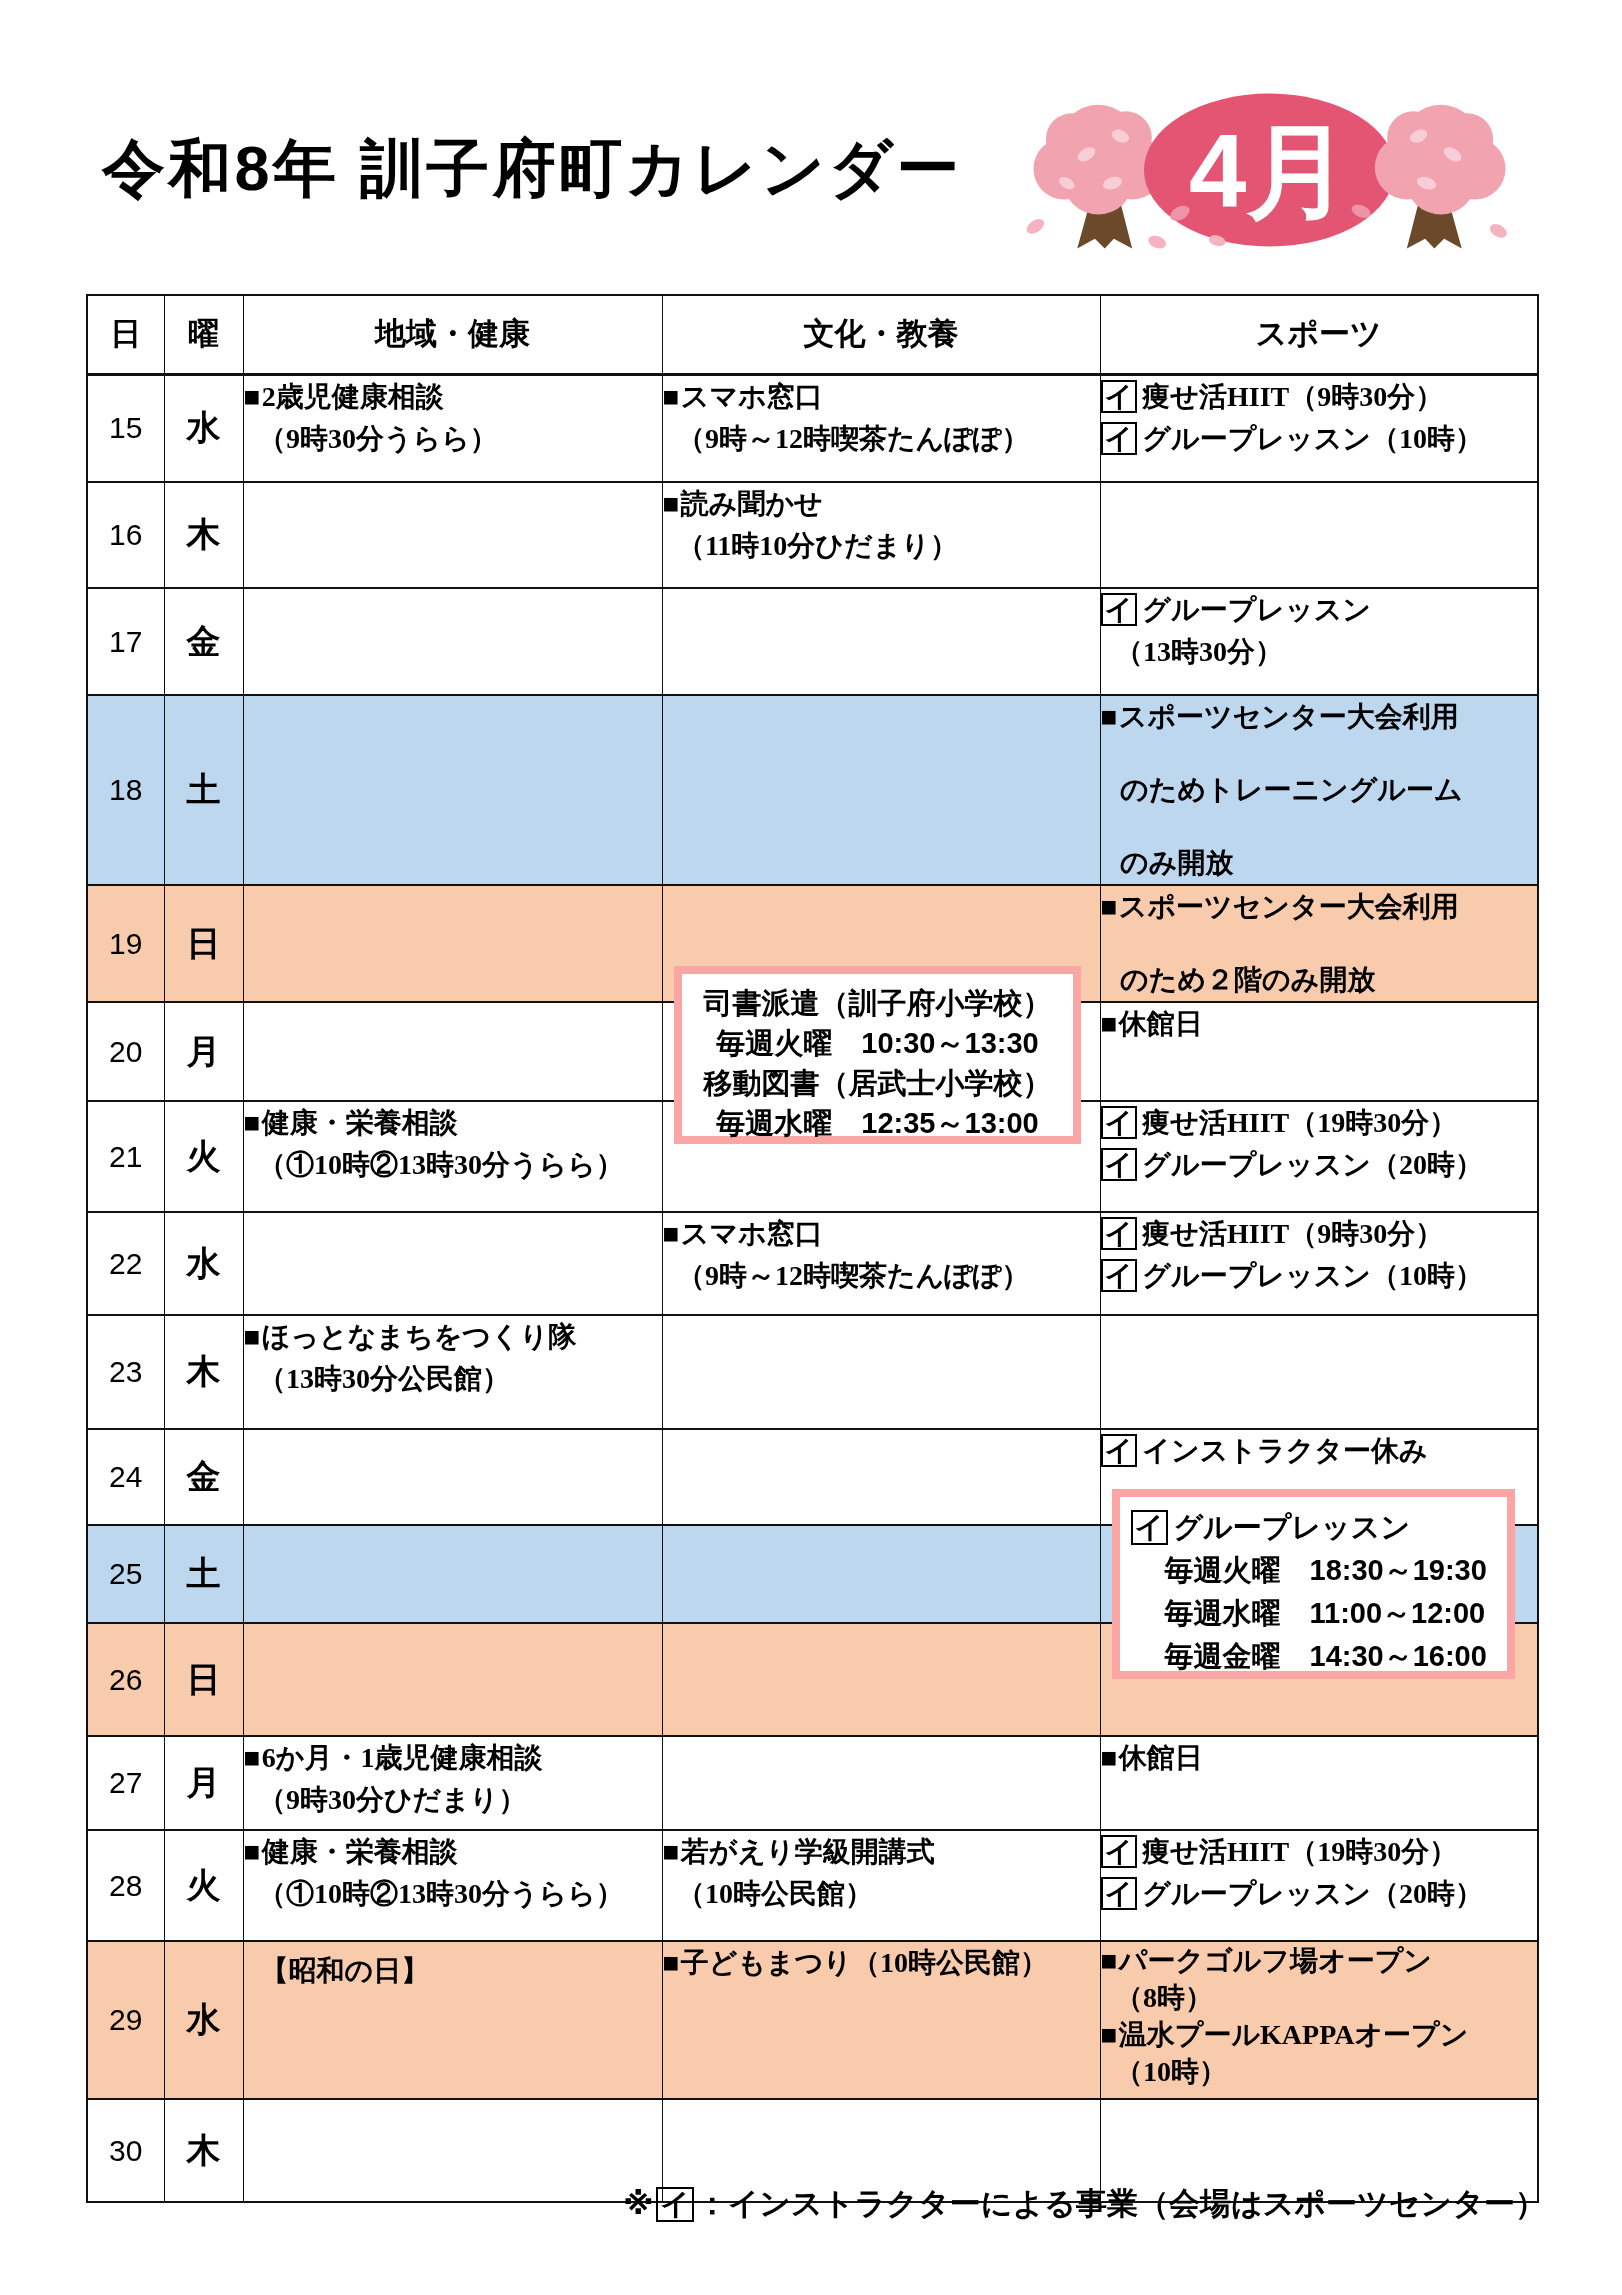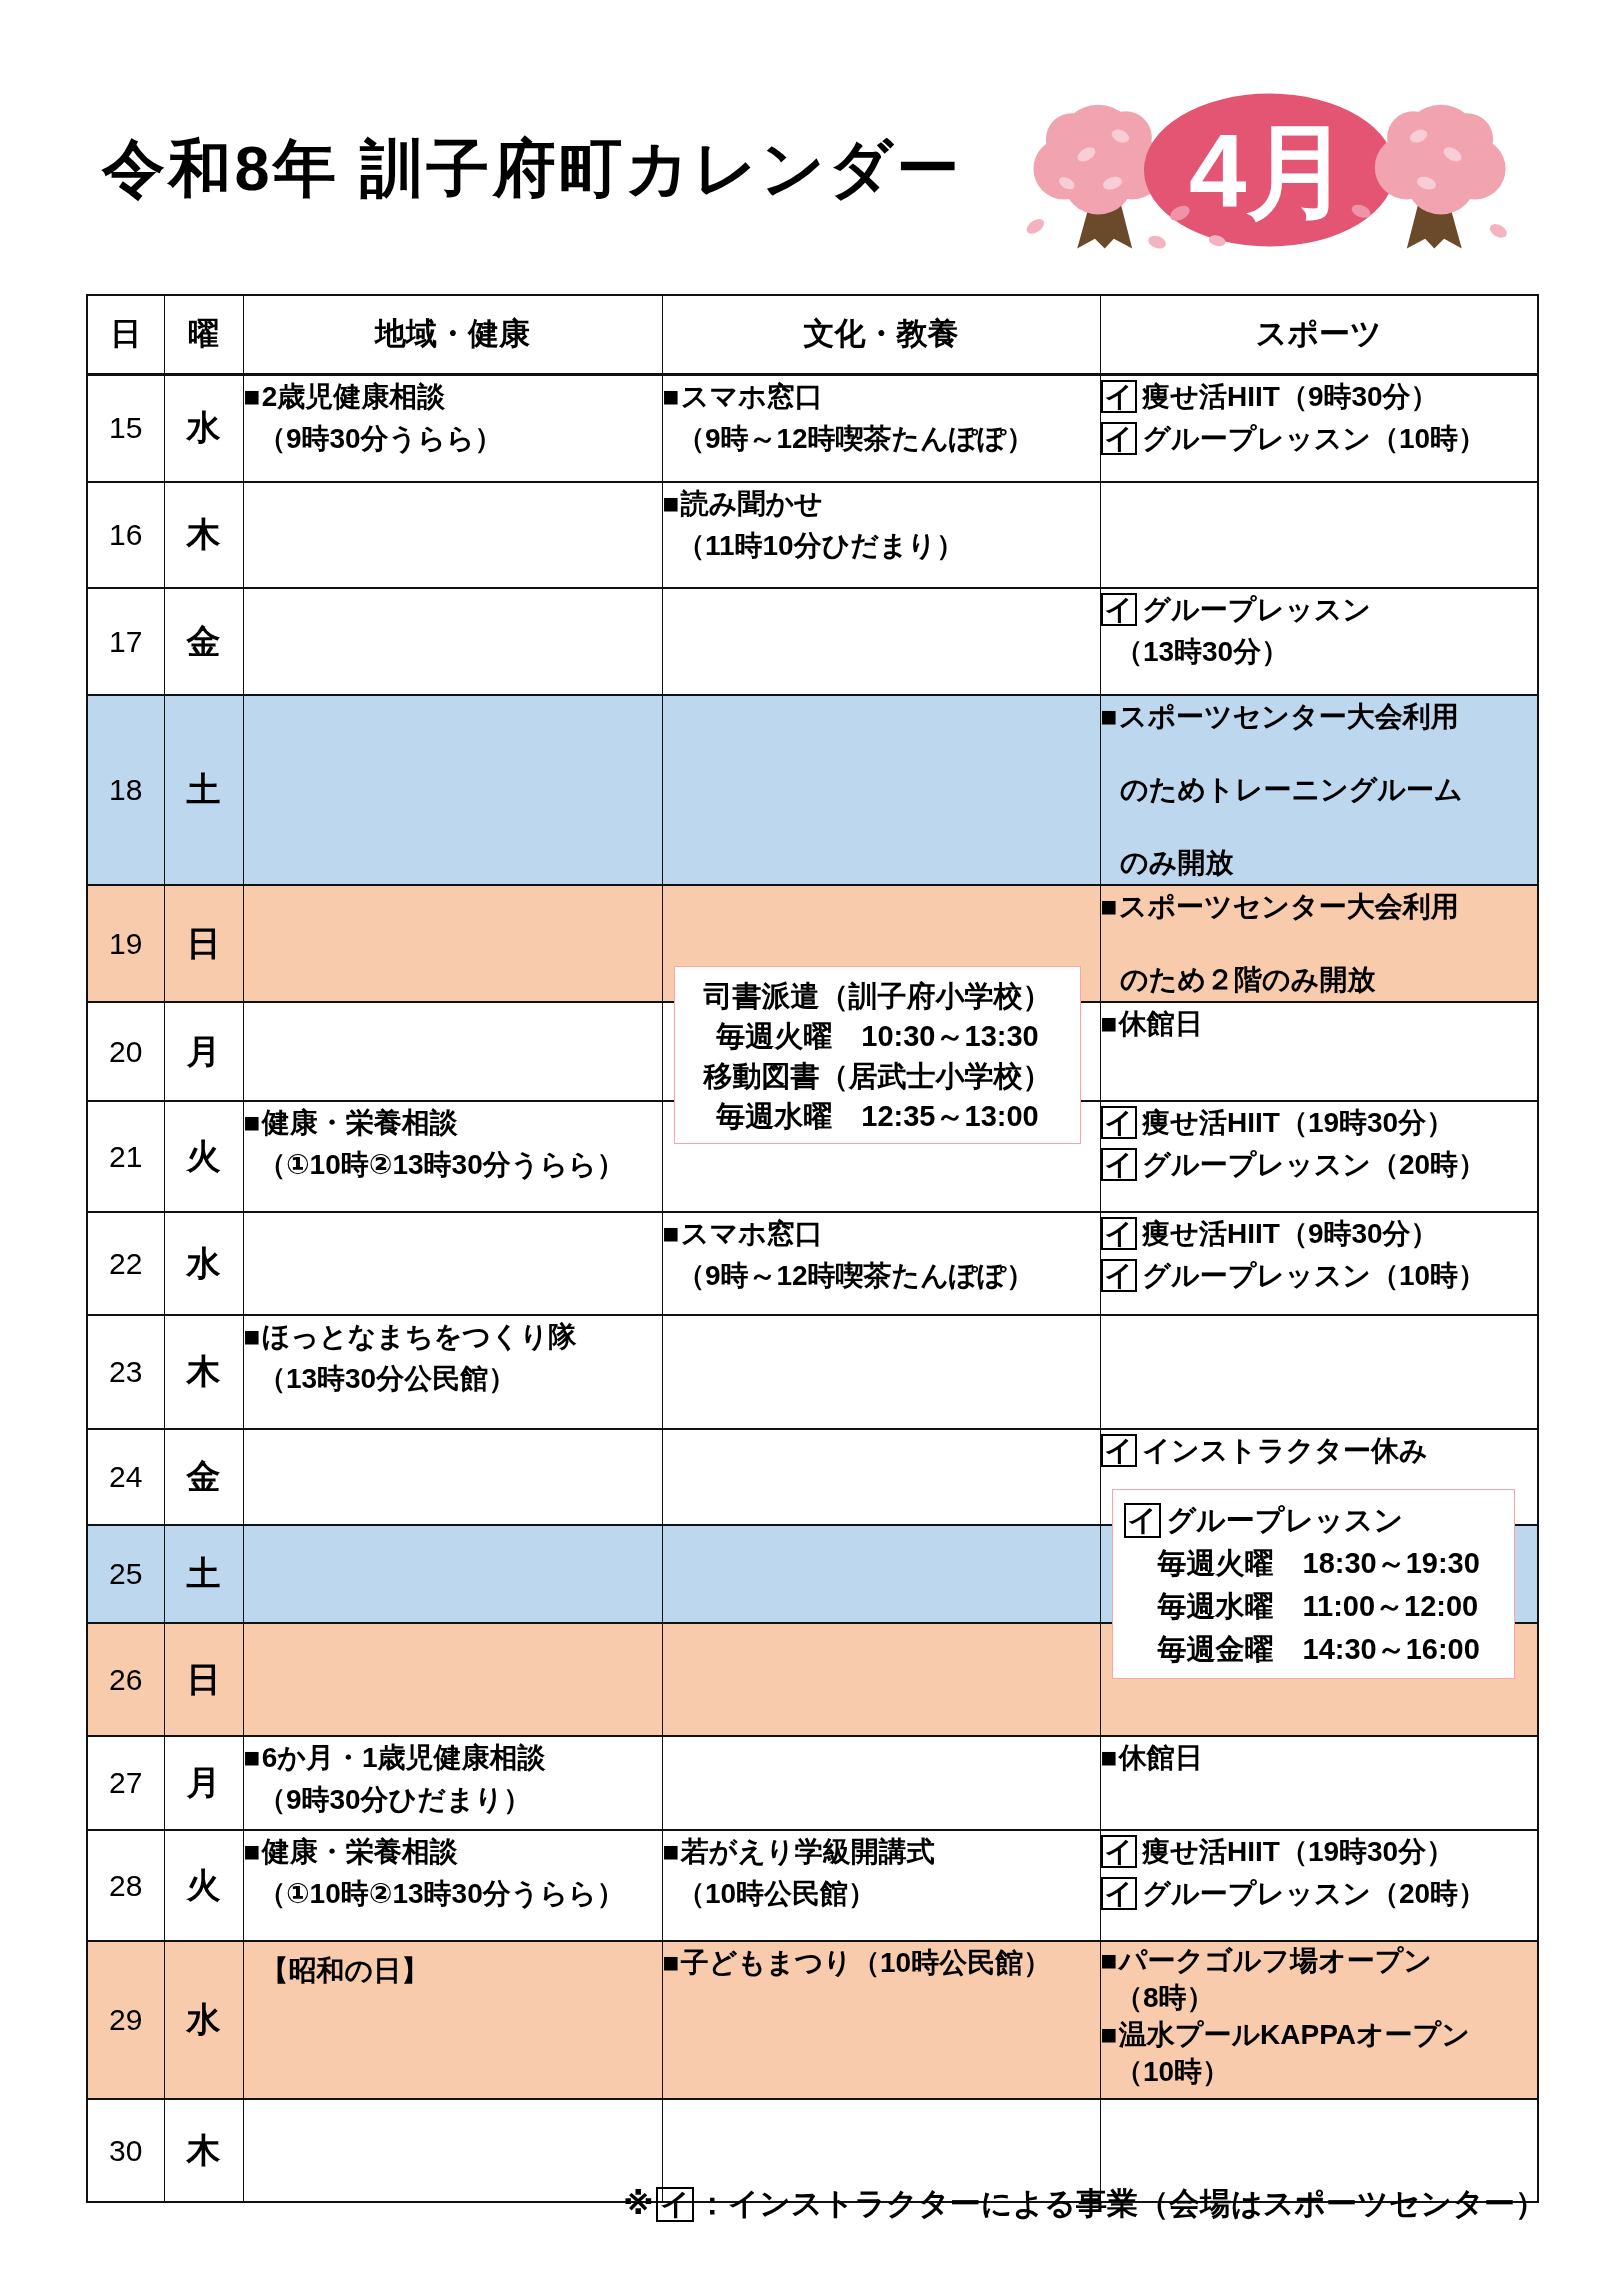--- a/index.html
+++ b/index.html
@@ -15,34 +15,34 @@
 
   
   table.cal{position:absolute;left:86px;top:294px;width:1451px;
             border-collapse:collapse;table-layout:fixed;border:2.6px solid #111;}
   .cal td{border:1.3px solid #111;border-top-width:2px;border-bottom-width:2px;
           padding:0;overflow:hidden;vertical-align:top;}
   .cal thead td{border-bottom-width:3.3px;vertical-align:middle;text-align:center;
                 font-size:31px;font-weight:700;}
   .c-date{vertical-align:middle !important;text-align:center;font-size:30px;font-weight:500;}
   .c-day{vertical-align:middle !important;text-align:center;font-size:34px;font-weight:600;}
-  .ev{padding:7.9px 3.9px 0 9.2px;}
+  .ev{padding:7.9px 3.9px 0 9.2px;font-family:Liberation Serif, serif;}
   .ln{font-size:28px;line-height:42px;font-weight:600;white-space:nowrap;}
   .mk{margin-right:1.3px;}
   .ibox{display:inline-block;border:2px solid #000;line-height:1.05;padding:0 2px;
         margin-right:5.2px;font-weight:700;}
   .cont{padding-left:14.4px;}
   .wrap{padding-left:19.6px;margin-top:31px;}
   .hol{padding-left:17px;margin-top:8px;}
   .bg-sat td{background:#bdd7ee;}
   .bg-sun td{background:#f8cbad;}
   .tight .ln{line-height:37px;}
 
   
-  .obox{position:absolute;background:#fff;border:1px solid #fca5a5;z-index:5;box-sizing:border-box;}
+  .obox{position:absolute;background:#fff;border:8px solid #fca5a5;z-index:5;box-sizing:border-box;}
   .lib{left:674px;top:966px;width:407px;height:178px;text-align:center;padding-top:9.2px;}
   .lib .ln{font-size:29px;line-height:40px;}
   .hsb{left:1112px;top:1489px;width:403px;height:190px;padding:9.2px 0 0 10.5px;}
   .hsb .ln{font-size:29px;line-height:43px;}
   .hsb .sched{padding-left:34px;}
 
   
   .footnote{position:absolute;top:2183px;right:84px;font-size:31px;font-weight:700;white-space:nowrap;}
   .footnote .ibox{font-size:29.4px;margin:0 2.6px;}
 </style>

